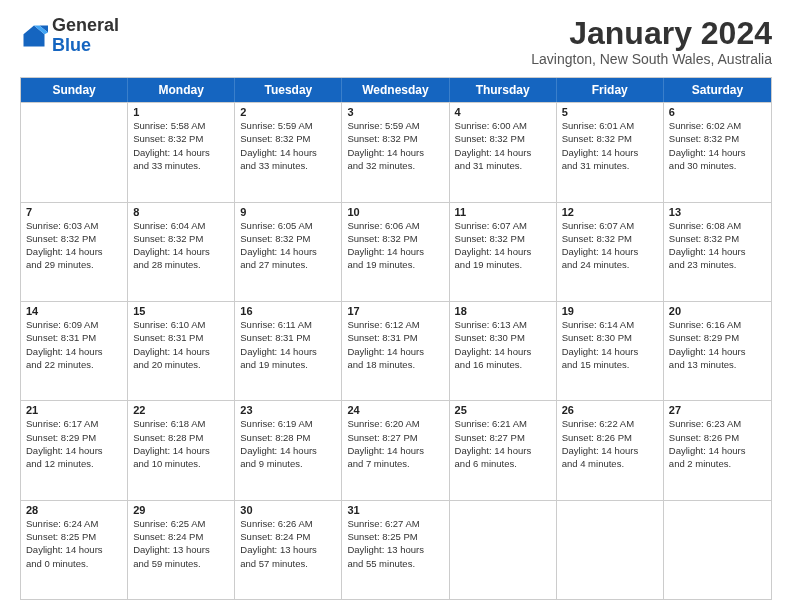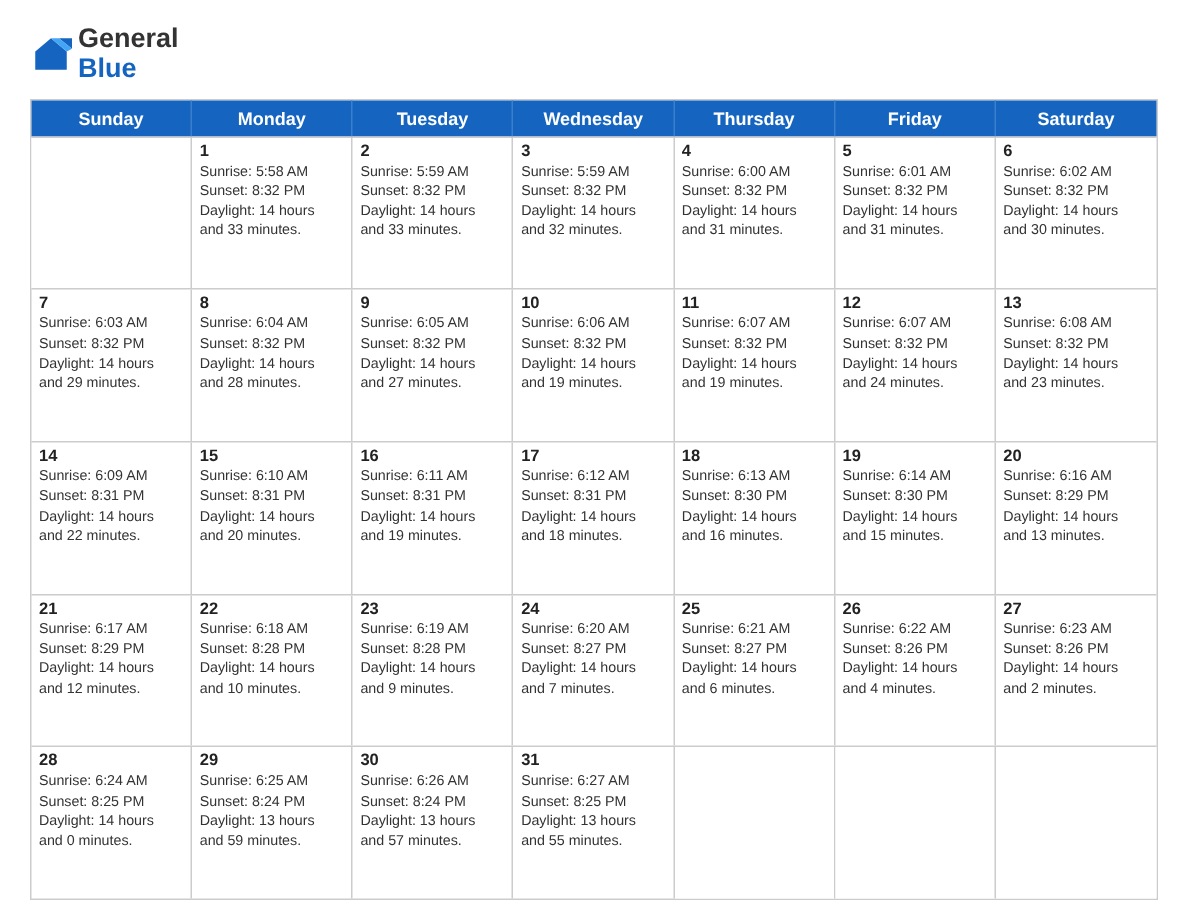--- a/index.html
+++ b/index.html
@@ -117,20 +117,22 @@
         <polygon points="16,4 28,14 28,28 4,28 4,14" fill="#1565c0"></polygon>
         <polygon points="22,4 32,12 32,4" fill="#1565c0"></polygon>
         <polygon points="22,4 32,12 28,14 16,4" fill="#42a5f5"></polygon>
       </svg>
       <div class="logo-text">
         <span class="logo-general">General</span><br>
         <span class="logo-blue">Blue</span>
       </div>
     </div>
     <div class="title-block">
+      <div class="month-title">January 2024</div>
+      <div class="subtitle">Lavington, New South Wales, Australia</div>
     </div>
   </div>
 
   <div class="calendar">
     <div class="cal-header">
     <div class="cal-header-cell">Sunday</div>
         <div class="cal-header-cell">Monday</div>
         <div class="cal-header-cell">Tuesday</div>
         <div class="cal-header-cell">Wednesday</div>
         <div class="cal-header-cell">Thursday</div>

